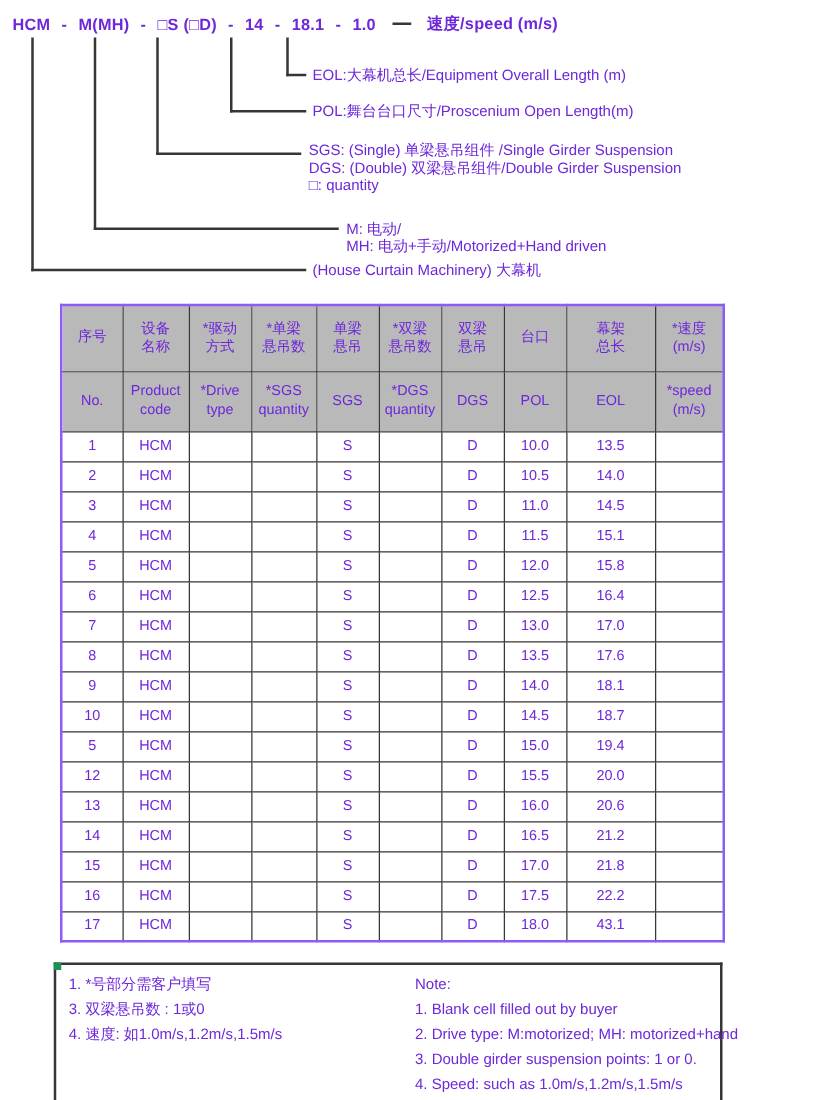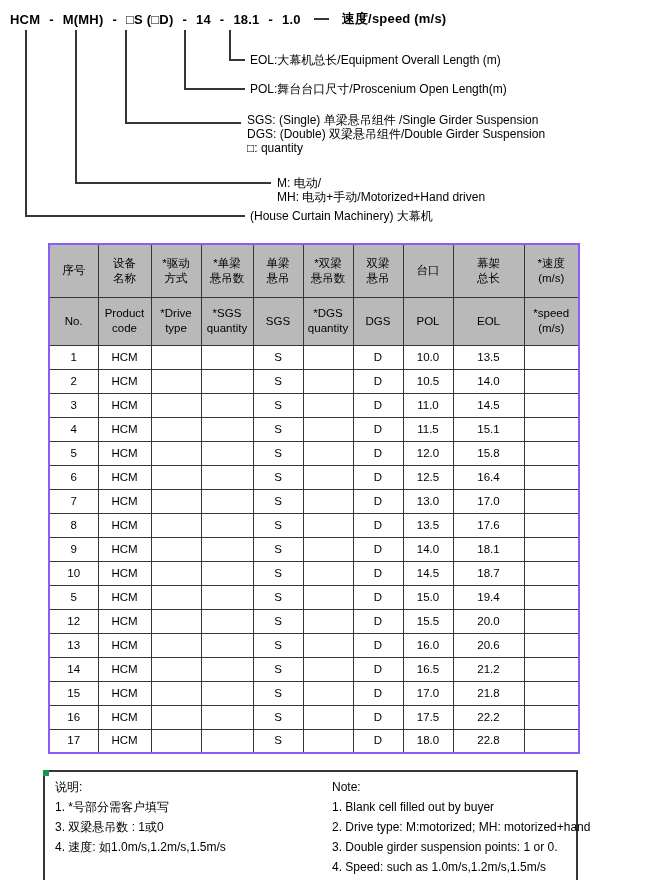--- a/index.html
+++ b/index.html
@@ -1,18 +1,18 @@
 <!DOCTYPE html>
 <html><head>
 <meta charset="utf-8">
 <style>
   html,body{margin:0;padding:0;background:#ffffff;}
   .page{
     position:relative;width:669px;height:880px;background:#ffffff;overflow:hidden;
-    font-family:"Liberation Sans","DejaVu Sans",sans-serif;color:#000000;
+    font-family:"Liberation Sans","DejaVu Sans",sans-serif;color:#6d28d9;
   }
   
   .code-row{position:absolute;top:10px;left:10px;display:flex;align-items:center;gap:13px;
     font-size:13px;font-weight:600;letter-spacing:.2px;white-space:nowrap;}
   .code-parts{display:flex;gap:9px;}
   .long-dash{display:inline-block;width:15px;height:2px;background:#3a3534;}
   .vline{position:absolute;width:2px;background:#3a3534;}
   .hline{position:absolute;height:2px;background:#3a3534;}
   .callout{position:absolute;font-size:12px;line-height:14px;white-space:pre-line;}
   
@@ -323,30 +323,29 @@
         </tr>
         <tr>
           <td>17</td>
           <td>HCM</td>
           <td></td>
           <td></td>
           <td>S</td>
           <td></td>
           <td>D</td>
           <td>18.0</td>
-          <td>22.8</td>
+          <td>43.1</td>
           <td></td>
         </tr>
       </tbody>
   </table>
 
   <div class="notes-box">
     <div class="note-marker"></div>
     <div class="notes-col notes-cn">
-      <div>说明:</div>
       <div>1. *号部分需客户填写</div>
       <div>3. 双梁悬吊数 : 1或0</div>
       <div>4. 速度: 如1.0m/s,1.2m/s,1.5m/s</div>
     </div>
     <div class="notes-col notes-en">
       <div>Note:</div>
       <div>1. Blank cell filled out by buyer</div>
       <div>2. Drive type: M:motorized; MH: motorized+hand</div>
       <div>3. Double girder suspension points: 1 or 0.</div>
       <div>4. Speed: such as 1.0m/s,1.2m/s,1.5m/s</div>

